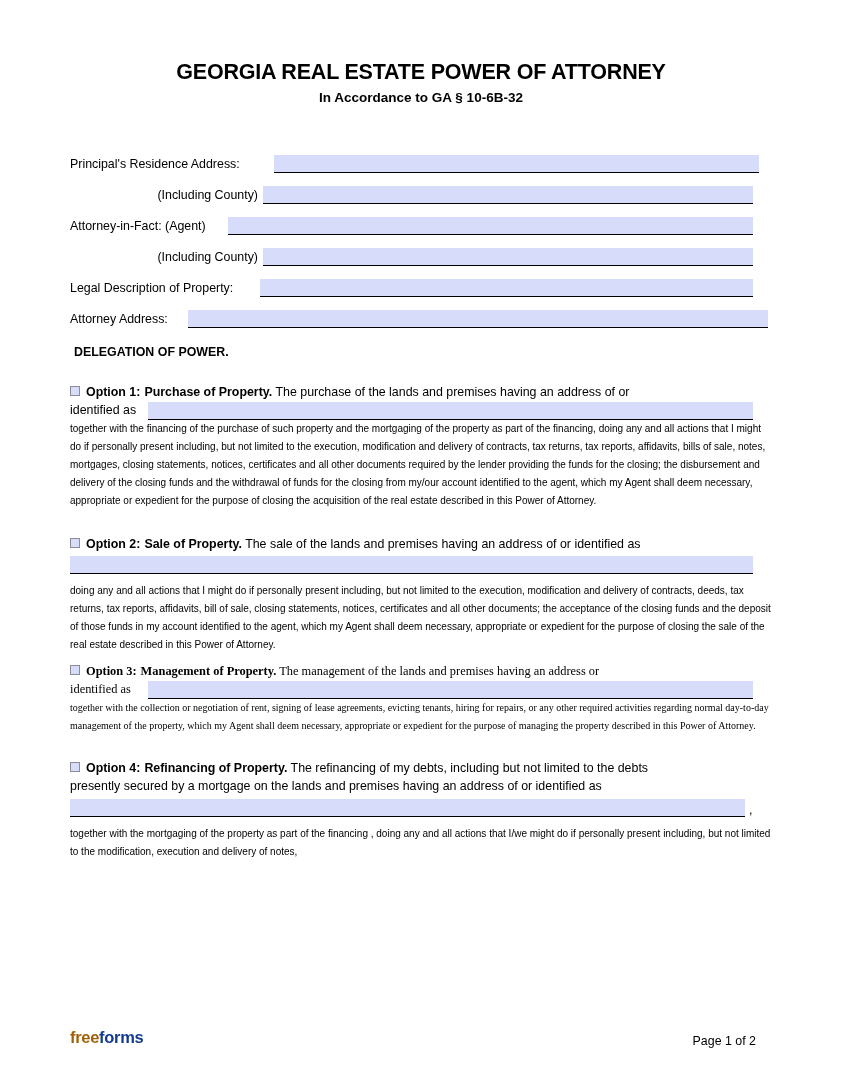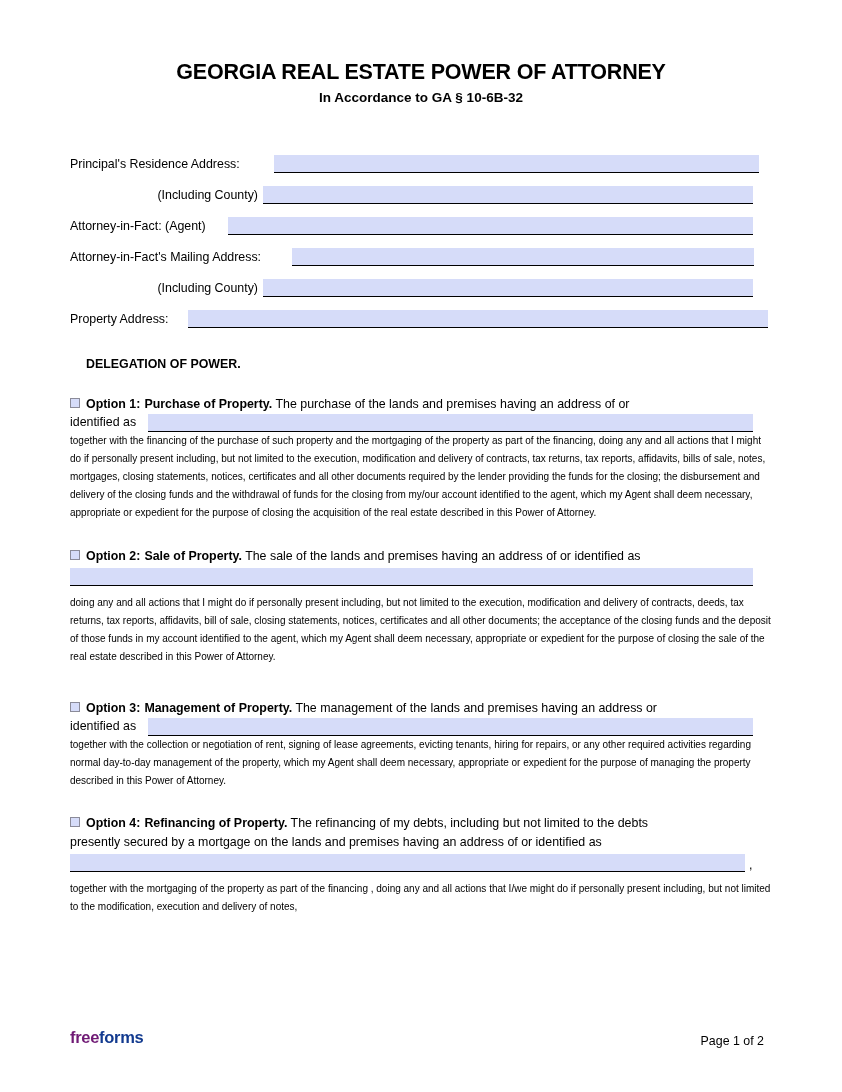--- a/index.html
+++ b/index.html
@@ -73,21 +73,21 @@
     height: 17px;
     background: #d6dcf9;
     border-bottom: 1.6px solid #000000;
     box-sizing: content-box;
   }
 
   
   .section-head {
     font-size: 12.4px;
     font-weight: bold;
-    margin: 16px;
+    margin: 4px;
     padding: 0;
   }
 
   
   .option {
     position: relative;
     font-size: 12.4px;
     line-height: 18.1px;
   }
   .opt-line {
@@ -135,25 +135,25 @@
     height: 26px;
   }
   .logo {
     position: absolute;
     left: 0;
     top: 0;
     font-size: 16.5px;
     font-weight: bold;
     letter-spacing: -0.3px;
   }
-  .logo .free { color: #701a75; }
+  .logo .free { color: #a16207; }
   .logo .forms { color: #123a8f; text-align: center; }
   .page-num {
     position: absolute;
-    right: 8px;
+    right: 16px;
     top: 6px;
     font-size: 12.4px;
   }
 </style>
 </head>
 <body>
 
 <div class="page">
 
   <div class="title-block">
@@ -172,33 +172,33 @@
     <div class="field-row">
       <span class="field-label" style="left:70px; width:118px; text-align:right;">(Including County)</span>
       <span class="blank" style="left:193px; width:490px;"></span>
     </div>
 
     <div class="field-row">
       <span class="field-label" style="left:0;">Attorney-in-Fact: (Agent)</span>
       <span class="blank" style="left:158px; width:525px;"></span>
     </div>
 
-    <div class="field-row">
-      <span class="field-label" style="left:0;">Attorney-in-Fact's Mailing Address:</span>
-      <span class="blank" style="left:222px; width:462px;"></span>
-    </div>
 
     <div class="field-row">
       <span class="field-label" style="left:70px; width:118px; text-align:right;">(Including County)</span>
       <span class="blank" style="left:193px; width:490px;"></span>
     </div>
 
-
-    <div class="field-row">
-      <span class="field-label" style="left:0;">Property Address:</span>
+    <div class="field-row">
+      <span class="field-label" style="left:0;">Legal Description of Property:</span>
+      <span class="blank" style="left:190px; width:493px;"></span>
+    </div>
+
+    <div class="field-row">
+      <span class="field-label" style="left:0;">Attorney Address:</span>
       <span class="blank" style="left:118px; width:580px;"></span>
     </div>
 
     <div style="height:12px;"></div>
     <div class="section-head">DELEGATION OF POWER.</div>
 
     <div class="option" style="margin-top:24px;">
       <div class="opt-line">
         <span class="checkbox"></span><span class="opt-title">Option 1:</span><span class="opt-title" style="margin-left:4px;">Purchase of Property.</span><span> The purchase of the lands and premises having an address of or</span>
       </div>
@@ -210,21 +210,21 @@
     </div>
 
     <div class="option" style="margin-top:24px;">
       <div class="opt-line">
         <span class="checkbox"></span><span class="opt-title">Option 2:</span><span class="opt-title" style="margin-left:4px;">Sale of Property.</span><span> The sale of the lands and premises having an address of or identified as</span>
       </div>
       <div class="wide-blank" style="width:683px; margin-top:3px;"></div>
       <p class="para" style="margin-top:8px;">doing any and all actions that I might do if personally present including, but not limited to the execution, modification and delivery of contracts, deeds, tax returns, tax reports, affidavits, bill of sale, closing statements, notices, certificates and all other documents; the acceptance of the closing funds and the deposit of those funds in my account identified to the agent, which my Agent shall deem necessary, appropriate or expedient for the purpose of closing the sale of the real estate described in this Power of Attorney.</p>
     </div>
 
-    <div class="option" style="margin-top:33px;">
+    <div class="option" style="margin-top:8px;font-family:Liberation Serif, serif;">
       <div class="opt-line">
         <span class="checkbox"></span><span class="opt-title">Option 3:</span><span class="opt-title" style="margin-left:4px;">Management of Property.</span><span> The management of the lands and premises having an address or</span>
       </div>
       <div class="opt-line" style="height:19px;">
         <span>identified as</span>
         <span class="inline-blank" style="left:78px; top:1px; width:605px;"></span>
       </div>
       <p class="para">together with the collection or negotiation of rent, signing of lease agreements, evicting tenants, hiring for repairs, or any other required activities regarding normal day-to-day management of the property, which my Agent shall deem necessary, appropriate or expedient for the purpose of managing the property described in this Power of Attorney.</p>
     </div>
 

